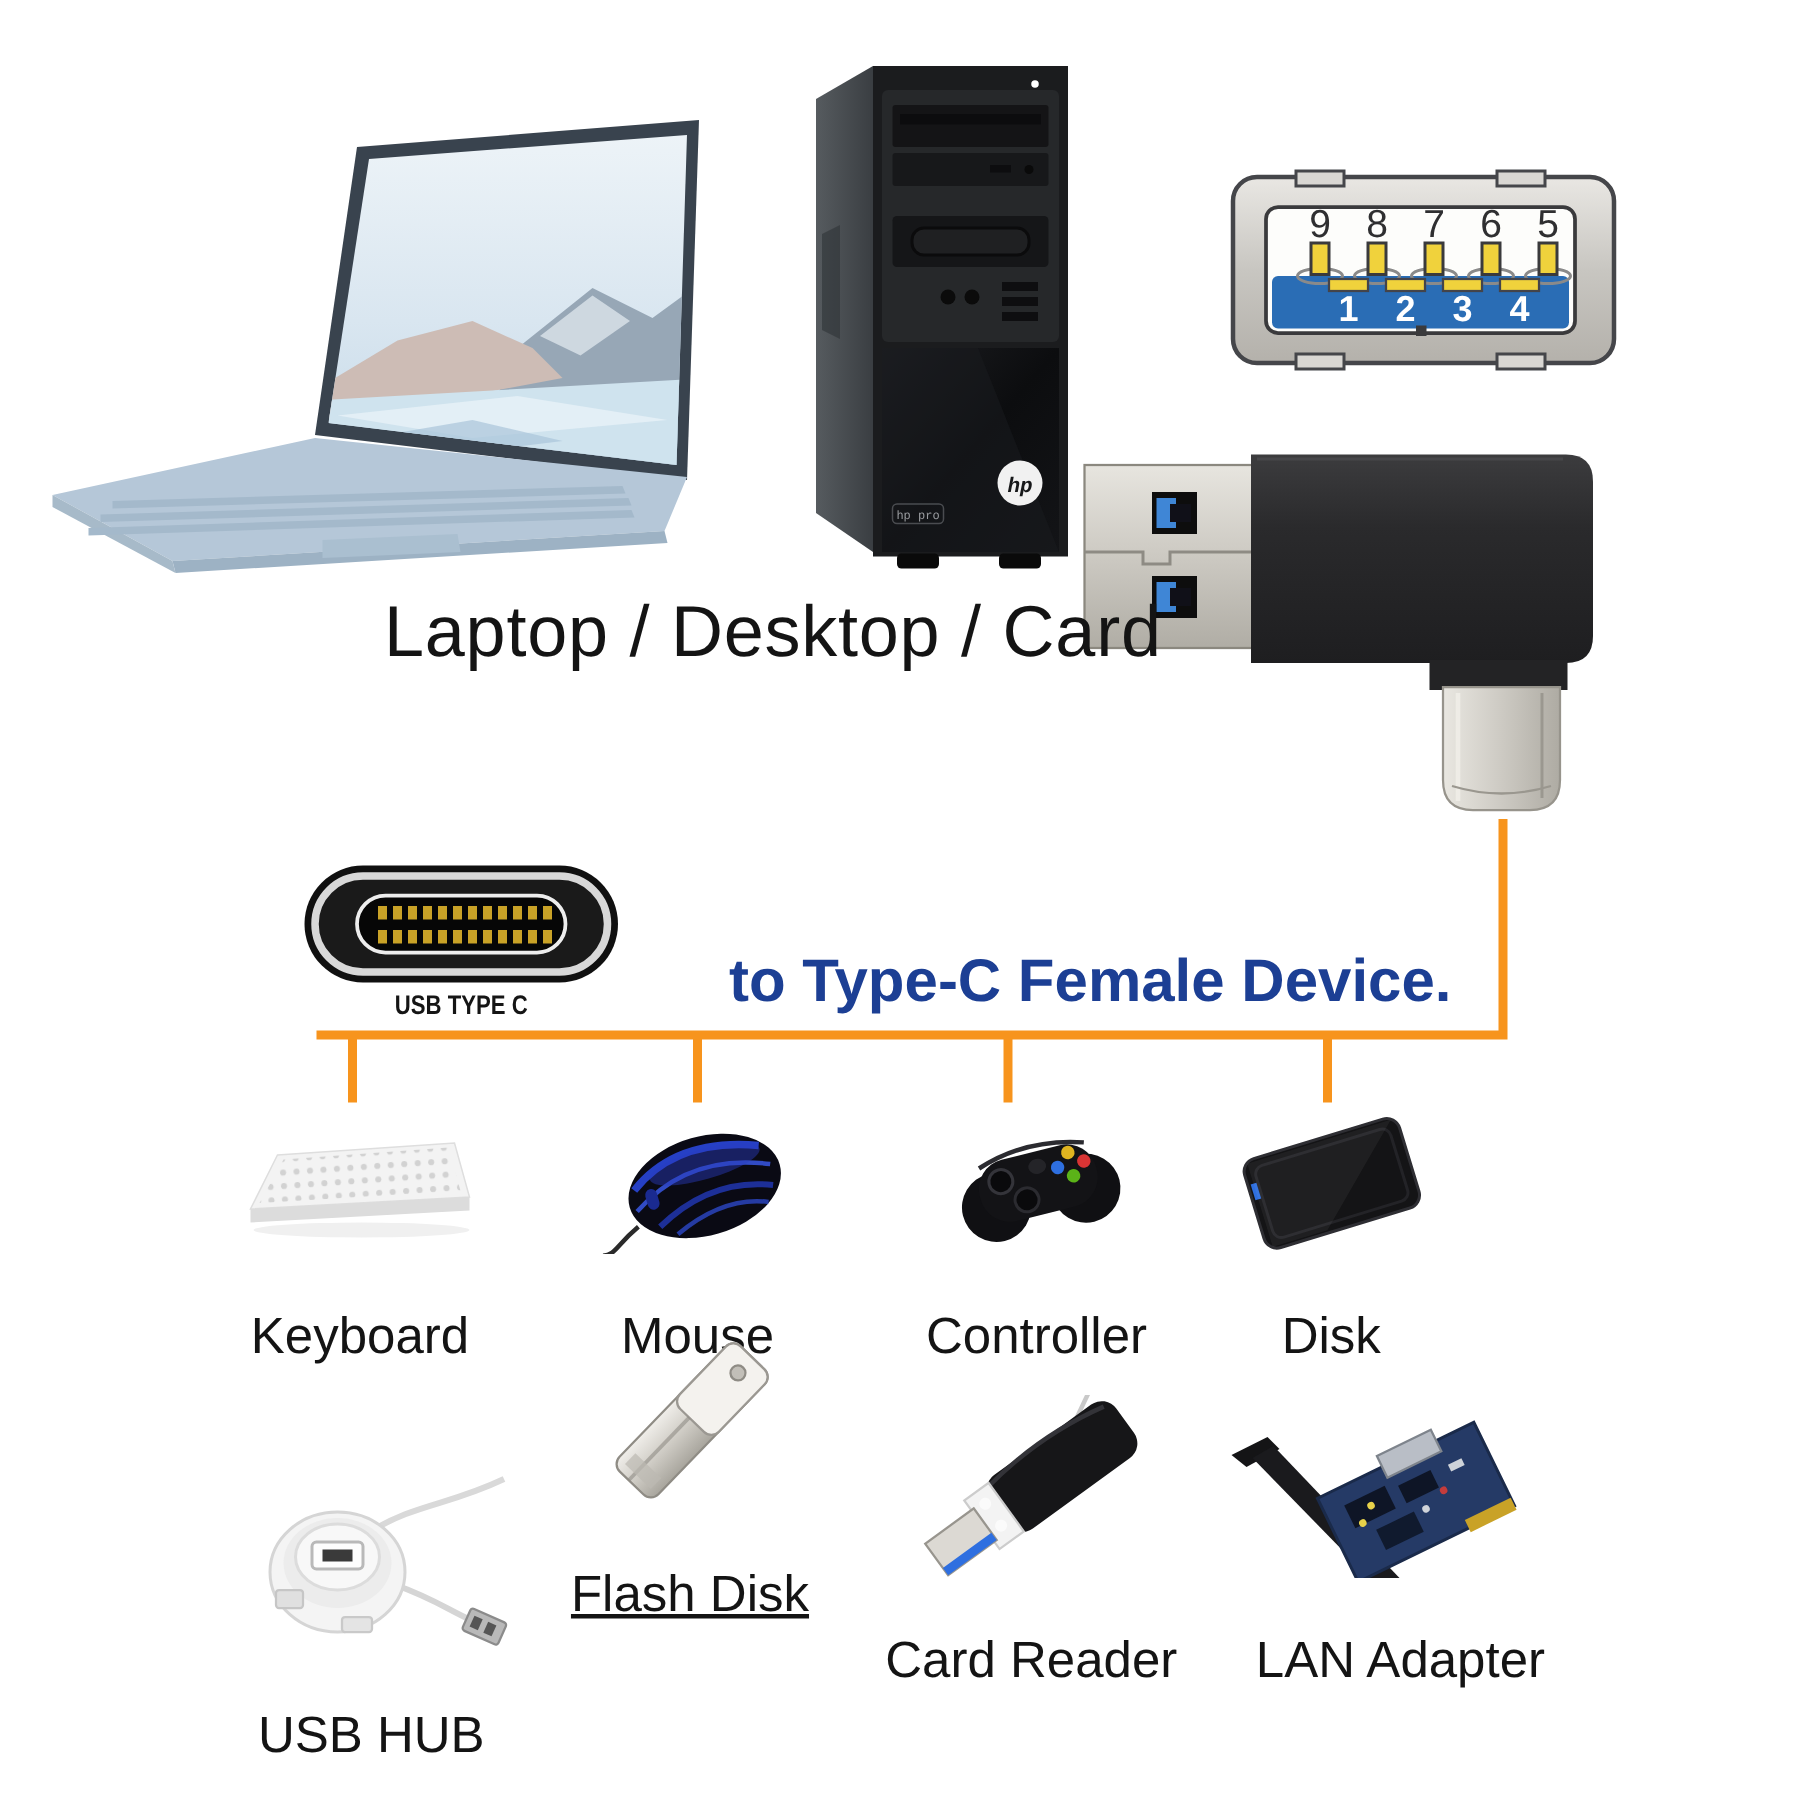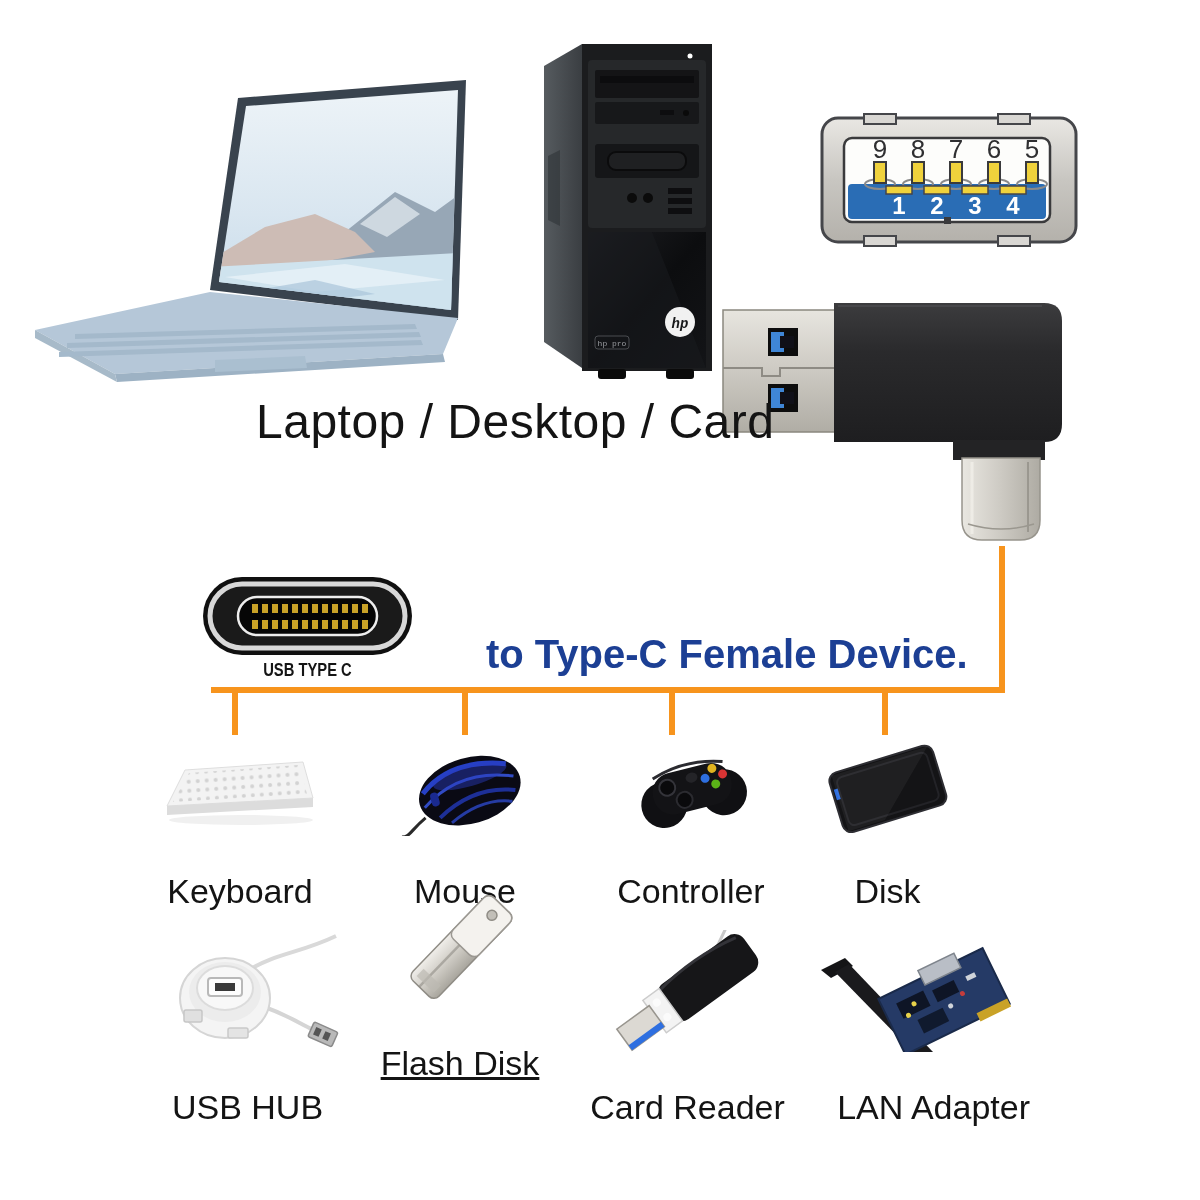--- a/index.html
+++ b/index.html
@@ -316,21 +316,21 @@
           <rect x="18" y="22" width="108" height="62" rx="9" fill="#141416" stroke="#2e2e33" stroke-width="2"></rect>
           <rect x="25" y="28" width="94" height="50" rx="6" fill="none" stroke="#232327" stroke-width="2"></rect>
           <rect x="20" y="38" width="4" height="11" fill="#2e6fe0"></rect>
           <polygon points="22,24 122,24 60,82 22,82" fill="#ffffff" opacity="0.05"></polygon>
         </g>
       </svg>
     </div>
     <div class="dlabel">Disk</div>
   </div>
 
-  <div class="device r2" style="left:150px;top:930px;width:195px;">
+  <div class="device r2" style="left:150px;top:980px;width:195px;">
     <div class="icon">
       <svg width="195" height="122" viewBox="0 0 195 122">
         <path d="M95,42 C128,22 148,24 186,6" fill="none" stroke="#d9d9d9" stroke-width="4"></path>
         <path d="M112,76 C140,86 150,94 164,100" fill="none" stroke="#d5d5d5" stroke-width="4"></path>
         <g transform="rotate(24 172 104)">
           <rect x="160" y="96" width="26" height="16" rx="2" fill="#b9b9b9" stroke="#8b8b8b" stroke-width="1.5"></rect>
           <rect x="164" y="100" width="6" height="8" fill="#555"></rect>
           <rect x="174" y="100" width="6" height="8" fill="#555"></rect>
         </g>
         <ellipse cx="75" cy="68" rx="45" ry="40" fill="#f4f4f4" stroke="#d5d5d5" stroke-width="2"></ellipse>

